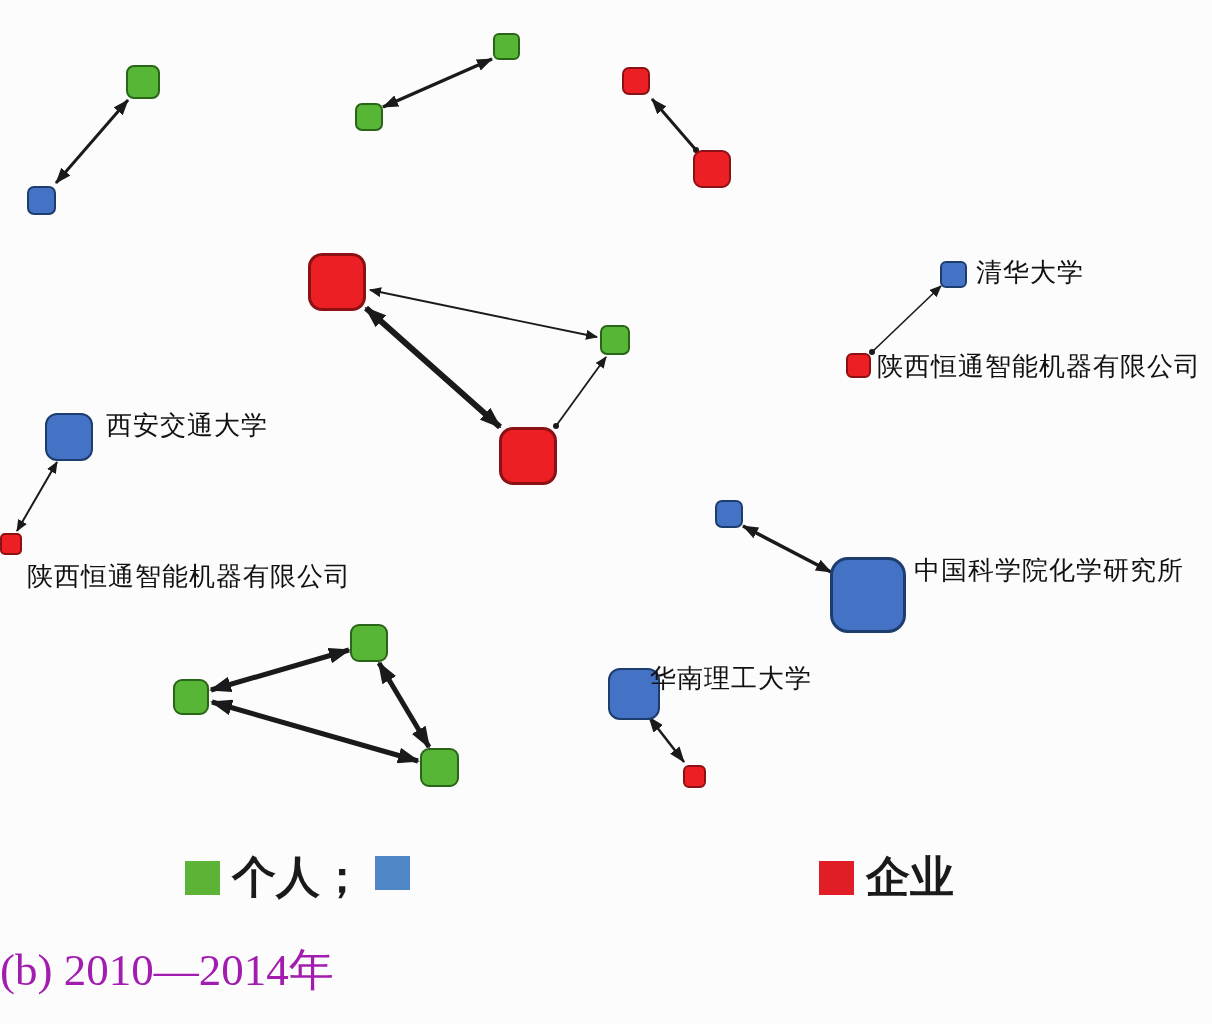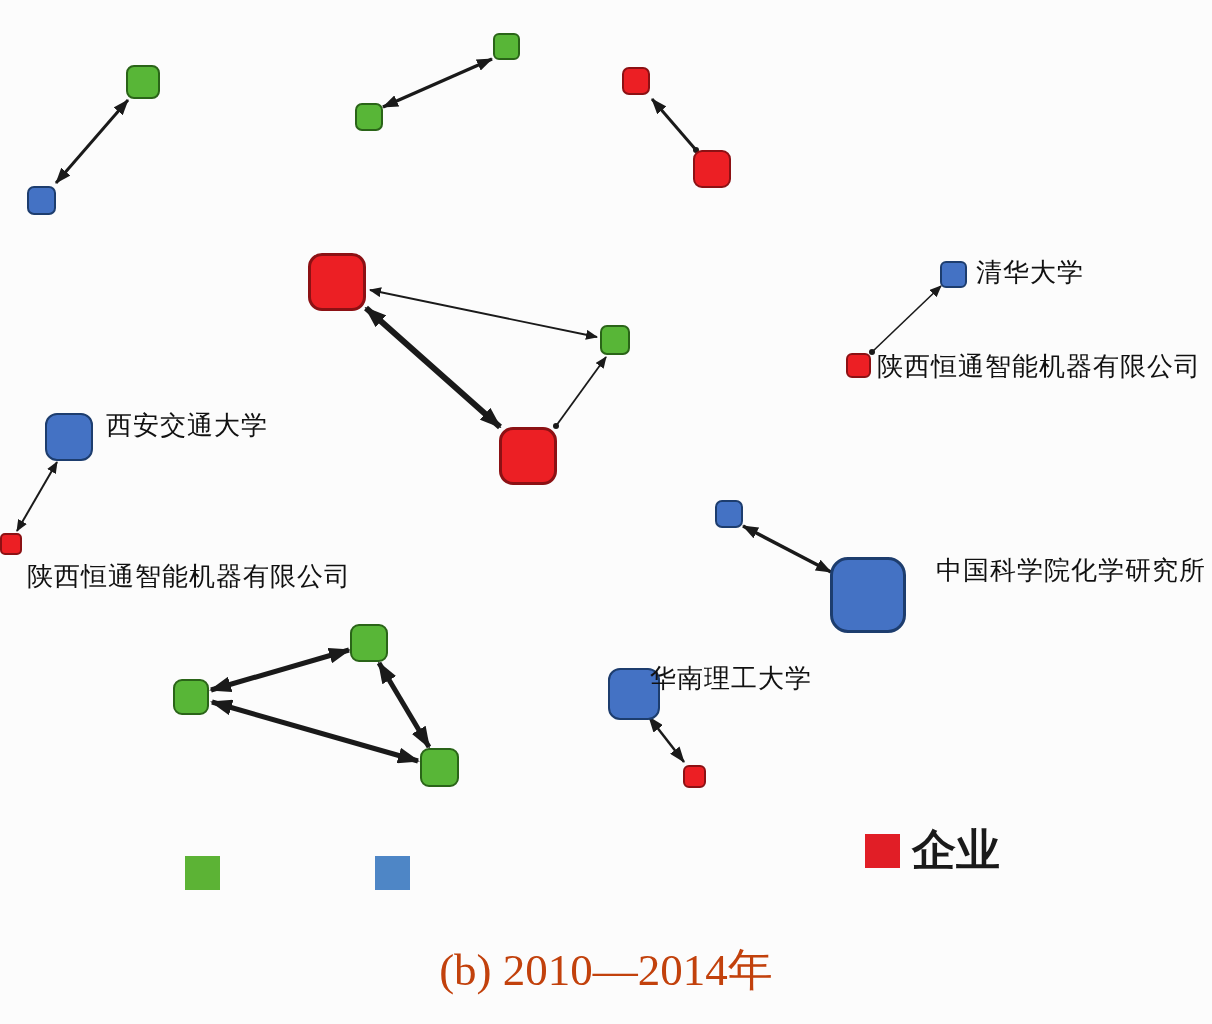--- a/index.html
+++ b/index.html
@@ -43,24 +43,24 @@
     font-family:"Liberation Serif", serif;
     font-weight:bold;
     font-size:44px;
     line-height:1;
     color:#1a1a1a;
     white-space:nowrap;
   }
   .caption{
     position:absolute;
     left:0;right:0;top:940px;
-    text-align:center;
+    text-align:left;
     font-family:"Liberation Serif", serif;
     font-size:45px;
-    color:#c2410c;
+    color:#a21caf;
   }
 </style>
 </head>
 <body>
 
 <div class="canvas" style="background: rgb(252, 252, 252);">
 
   <svg id="edge-layer" viewBox="0 0 1212 1024">
     <defs>
       <marker id="arr-sm" viewBox="0 0 12 10" refX="11" refY="5" markerWidth="12" markerHeight="10" markerUnits="userSpaceOnUse" orient="auto-start-reverse">
@@ -104,37 +104,38 @@
       <div class="node" style="left: 940px; top: 261px; width: 27px; height: 27px; background: rgb(68, 114, 196); border-color: rgb(29, 61, 110); border-width: 2px; border-radius: 6px;"></div>
       <div class="node-label" style="left: 976px; top: 256px;">清华大学</div>
       <div class="node" style="left: 846px; top: 353px; width: 25px; height: 25px; background: rgb(236, 31, 36); border-color: rgb(140, 17, 20); border-width: 2px; border-radius: 6px;"></div>
       <div class="node-label" style="left: 877px; top: 350px;">陕西恒通智能机器有限公司</div>
       <div class="node" style="left: 45px; top: 413px; width: 48px; height: 48px; background: rgb(68, 114, 196); border-color: rgb(29, 61, 110); border-width: 2px; border-radius: 12px;"></div>
       <div class="node-label" style="left: 106px; top: 409px;">西安交通大学</div>
       <div class="node" style="left: 0px; top: 533px; width: 22px; height: 22px; background: rgb(236, 31, 36); border-color: rgb(140, 17, 20); border-width: 2px; border-radius: 5px;"></div>
       <div class="node-label" style="left: 27px; top: 528px; margin-top: 32px;">陕西恒通智能机器有限公司</div>
       <div class="node" style="left: 715px; top: 500px; width: 28px; height: 28px; background: rgb(68, 114, 196); border-color: rgb(29, 61, 110); border-width: 2px; border-radius: 7px;"></div>
       <div class="node" style="left: 830px; top: 557px; width: 76px; height: 76px; background: rgb(68, 114, 196); border-color: rgb(29, 61, 110); border-width: 3px; border-radius: 18px;"></div>
-      <div class="node-label" style="left: 936px; top: 554px;">中国科学院化学研究所</div>
+      <div class="node-label" style="left: 914px; top: 554px;">中国科学院化学研究所</div>
       <div class="node" style="left: 350px; top: 624px; width: 38px; height: 38px; background: rgb(88, 182, 55); border-color: rgb(42, 100, 24); border-width: 2px; border-radius: 9px;"></div>
       <div class="node" style="left: 173px; top: 679px; width: 36px; height: 36px; background: rgb(88, 182, 55); border-color: rgb(42, 100, 24); border-width: 2px; border-radius: 9px;"></div>
       <div class="node" style="left: 420px; top: 748px; width: 39px; height: 39px; background: rgb(88, 182, 55); border-color: rgb(42, 100, 24); border-width: 2px; border-radius: 9px;"></div>
       <div class="node" style="left: 608px; top: 668px; width: 52px; height: 52px; background: rgb(68, 114, 196); border-color: rgb(29, 61, 110); border-width: 2px; border-radius: 12px;"></div>
       <div class="node-label" style="left: 650px; top: 662px;">华南理工大学</div>
       <div class="node" style="left: 683px; top: 765px; width: 23px; height: 23px; background: rgb(236, 31, 36); border-color: rgb(140, 17, 20); border-width: 2px; border-radius: 6px;"></div>
     </div>
 
   <div class="legend">
     <div class="legend-item" style="left: 185px; top: 856px;">
       <span class="legend-swatch" style="background: rgb(92, 179, 53);"></span>
+      <span class="legend-label">个人；</span>
     </div>
     <div class="legend-item" style="left: 375px; top: 856px;">
       <span class="legend-swatch" style="background: rgb(78, 134, 198);"></span>
     </div>
-    <div class="legend-item" style="left: 819px; top: 829px; margin-left: 46px;">
+    <div class="legend-item" style="left: 819px; top: 856px;">
       <span class="legend-swatch" style="background: rgb(225, 30, 38);"></span>
       <span class="legend-label">企业</span>
     </div>
   </div>
 
   <div class="caption">(b) 2010—2014年</div>
 
 </div>
 
 </body></html>

